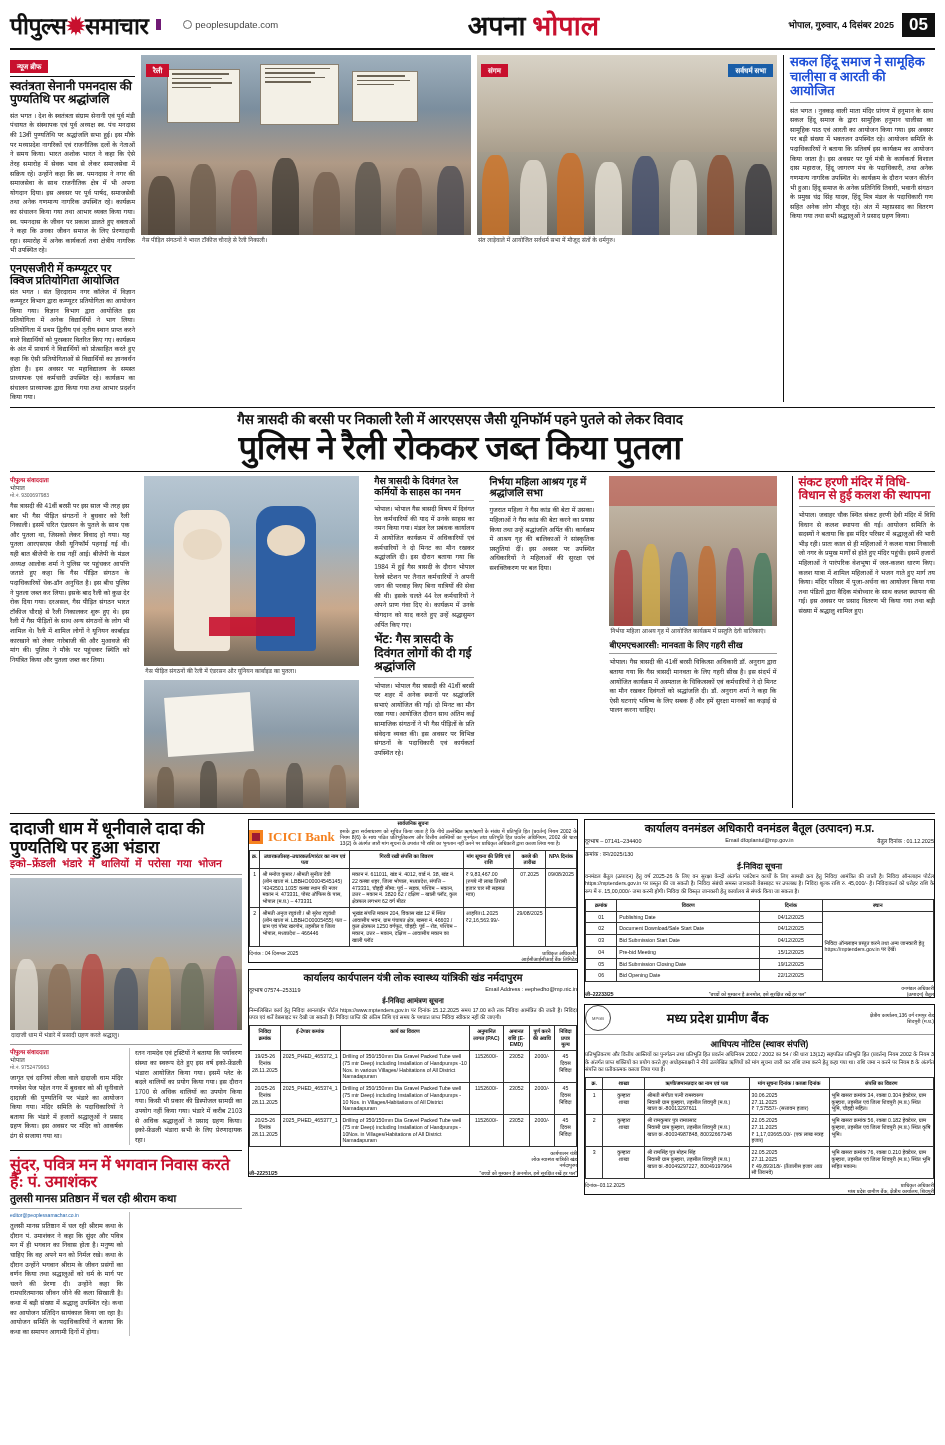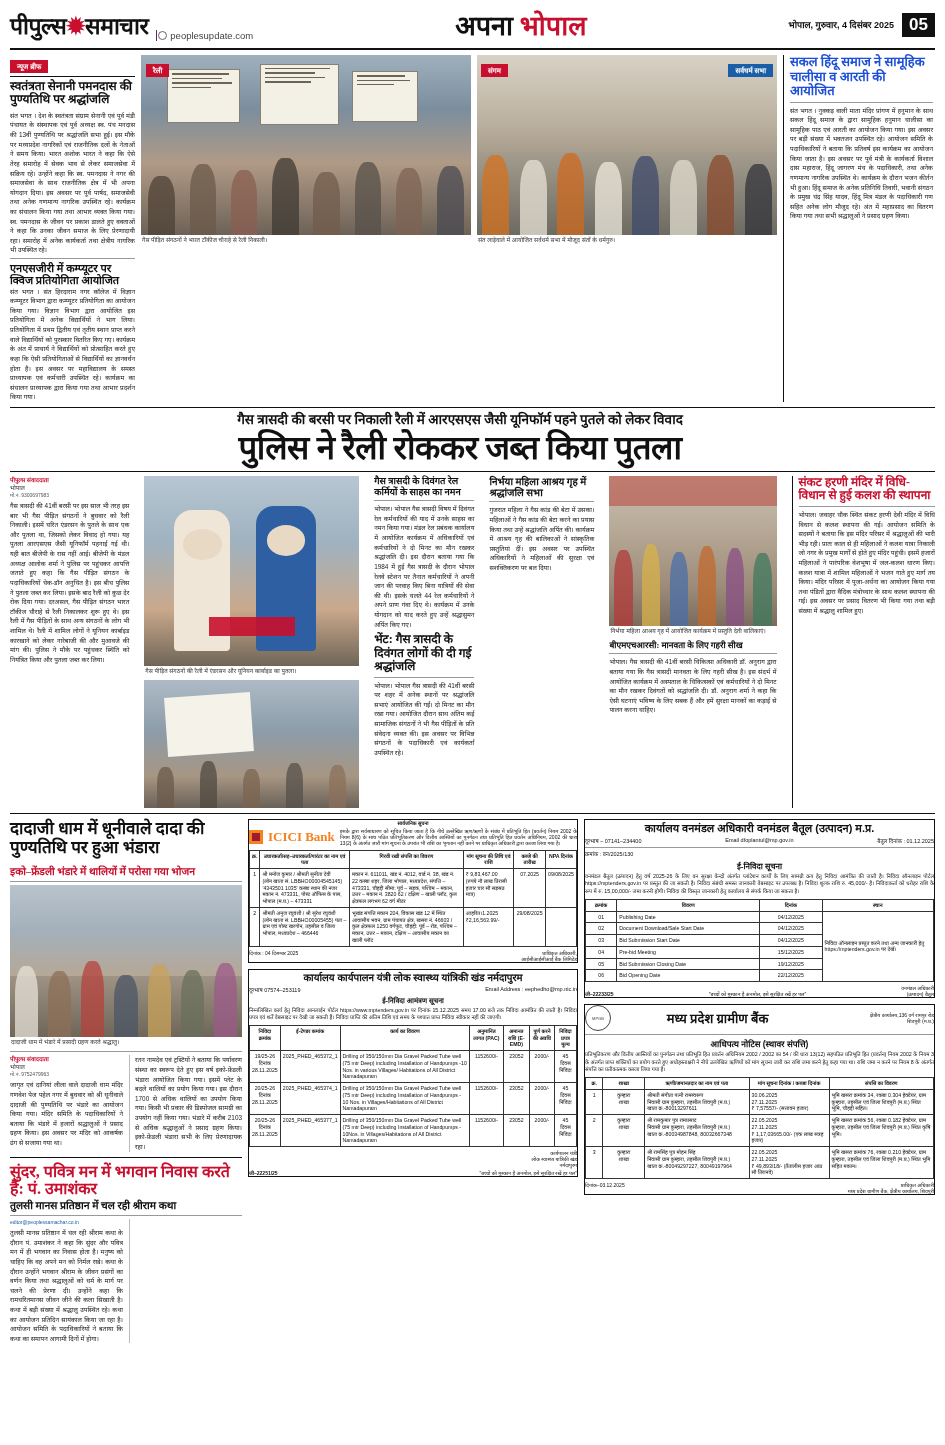--- a/index.html
+++ b/index.html
@@ -9,24 +9,24 @@
     background: #ffffff;
     font-family: "Liberation Sans", sans-serif;
     color: #111;
     position: relative;
     overflow: hidden;
   }
   .page { width:945px; height:1445px; position:relative; padding: 6px 10px; }
 
   
   .masthead { display:flex; align-items:center; justify-content:space-between; border-bottom:2px solid #111; padding-bottom:5px; height:44px;}
-  .logo-wrap { display:flex; align-items:flex-end; gap:8px; }
+  .logo-wrap { display:flex; align-items:center; gap:8px; }
   .logo-main { font-size:23px; font-weight:bold; color:#111; letter-spacing:-0.5px; font-family:"Liberation Serif", serif;}
   .logo-main .star { color:#c8102e; }
-  .logo-site { font-size:9.5px; color:#444; border-left:1px solid #701a75; padding-left:1px; }
+  .logo-site { font-size:9.5px; color:#444; border-left:5px solid #701a75; padding-left:22px; }
   .logo-site .globe { display:inline-block; width:9px; height:9px; border:1px solid #666; border-radius:50%; margin-right:3px; vertical-align:-1px;}
   .masthead-center { text-align:center; }
   .mh-title { font-size:27px; font-weight:bold; font-family:"Liberation Serif", serif; }
   .mh-title .red { color:#c8102e; }
   .masthead-right { display:flex; align-items:center; gap:8px; font-size:9px; font-weight:bold;}
   .page-num { background:#111; color:#fff; font-size:17px; font-weight:bold; padding:2px 7px; }
 
   
   .hr { border-top:1px solid #111; margin:4px 0; }
   .hr-thin { border-top:1px solid #999; margin:3px 0; }
@@ -260,21 +260,21 @@
       <div class="body-txt">भोपाल। जवाहर चौक स्थित संकट हरणी देवी मंदिर में विधि विधान से कलश स्थापना की गई। आयोजन समिति के सदस्यों ने बताया कि इस मंदिर परिसर में श्रद्धालुओं की भारी भीड़ रही। प्रातः काल से ही महिलाओं ने कलश यात्रा निकाली जो नगर के प्रमुख मार्गों से होते हुए मंदिर पहुंची। इसमें हजारों महिलाओं ने पारंपरिक वेशभूषा में जल-कलश धारण किए। कलश यात्रा में शामिल महिलाओं ने भजन गाते हुए मार्ग तय किया। मंदिर परिसर में पूजा-अर्चना का आयोजन किया गया तथा पंडितों द्वारा वैदिक मंत्रोच्चार के साथ कलश स्थापना की गई। इस अवसर पर प्रसाद वितरण भी किया गया तथा बड़ी संख्या में श्रद्धालु शामिल हुए।</div>
     </div>
   </div>
 
   <div class="hr" style="margin:5px 0;"></div>
 
   <div style="display:flex; gap:6px;">
 
     <div style="width:232px;">
       <div class="hl" style="font-size:17px;">दादाजी धाम में धूनीवाले दादा की पुण्यतिथि पर हुआ भंडारा</div>
-      <div class="hl" style="font-size:10.5px; color:#c8102e; margin-top:9px;">इको–फ्रेंडली भंडारे में थालियों में परोसा गया भोजन</div>
+      <div class="hl" style="font-size:10.5px; color:#c8102e; margin-top:2px;font-family:Liberation Mono, monospace;">इको–फ्रेंडली भंडारे में थालियों में परोसा गया भोजन</div>
       <div class="hr-thin"></div>
       <div class="ph bhandara" style="height:152px;">
         <div class="ph-inner">
           <div style="position:absolute; left:0; right:0; bottom:0; height:40%; background:linear-gradient(0deg,#6f6659,#9e9384);"></div>
           <div class="figs" style="height:58%;">
             <div class="fig" style="height:80%; background:#e6e2d8; width:10%;"></div>
             <div class="fig" style="height:74%; background:#8c6f57; width:10%;"></div>
             <div class="fig" style="height:86%; background:#b5423c; width:10%;"></div>
             <div class="fig" style="height:70%; background:#4b5566; width:10%;"></div>
             <div class="fig" style="height:82%; background:#c8a15a; width:10%;"></div>

